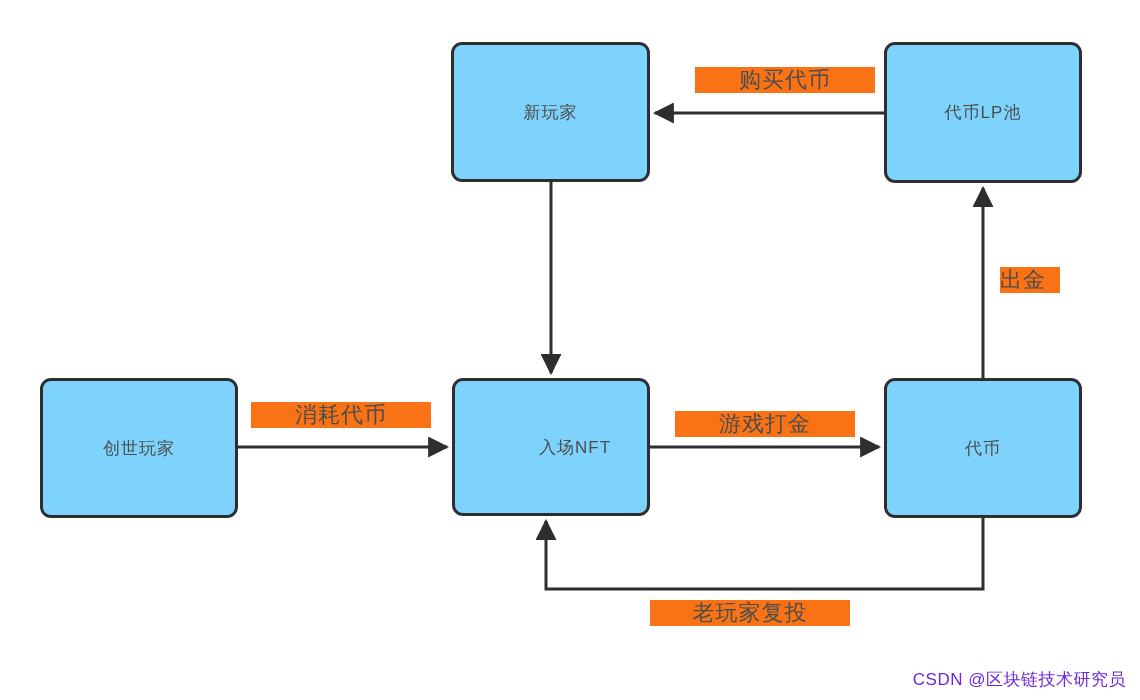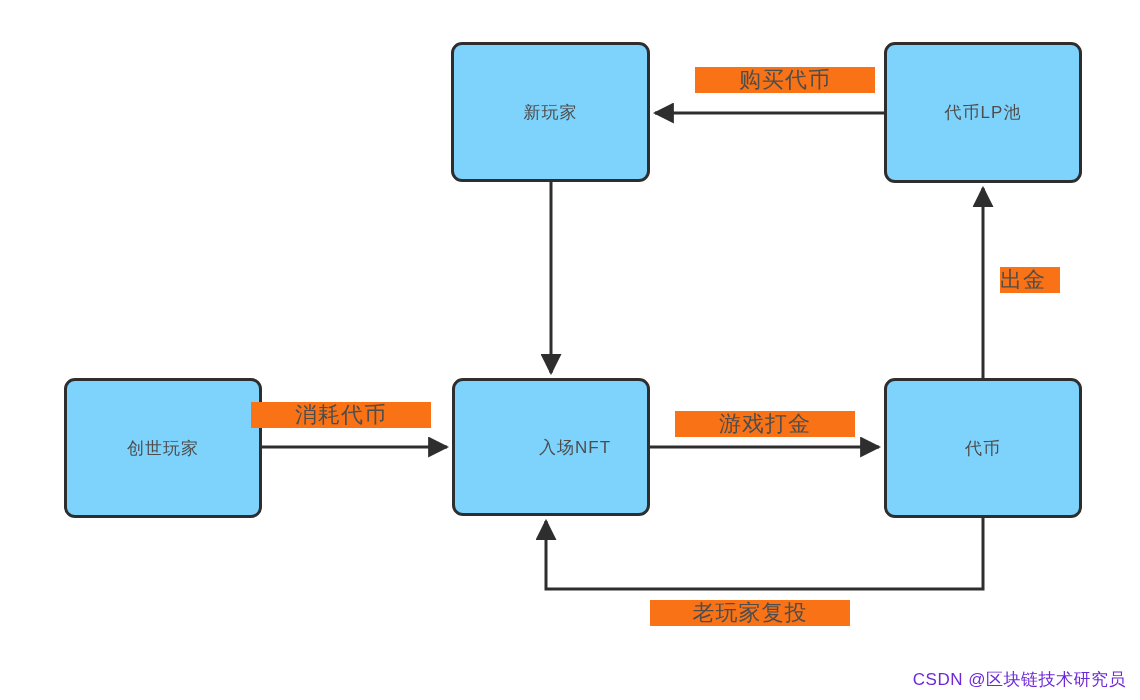--- a/index.html
+++ b/index.html
@@ -82,21 +82,21 @@
   </svg>
 
   <div class="node" style="left:451px; top:42px; width:199px; height:140px;">
     <span>新玩家</span>
   </div>
 
   <div class="node" style="left:884px; top:42px; width:198px; height:141px;">
     <span>代币LP池</span>
   </div>
 
-  <div class="node" style="left:40px; top:378px; width:198px; height:140px;margin-left:24px;">
+  <div class="node" style="left:40px; top:378px; width:198px; height:140px;">
     <span>创世玩家</span>
   </div>
 
   <div class="node" style="left:452px; top:378px; width:198px; height:138px;padding-left:48px;">
     <span>入场NFT</span>
   </div>
 
   <div class="node" style="left:884px; top:378px; width:198px; height:140px;">
     <span>代币</span>
   </div>

